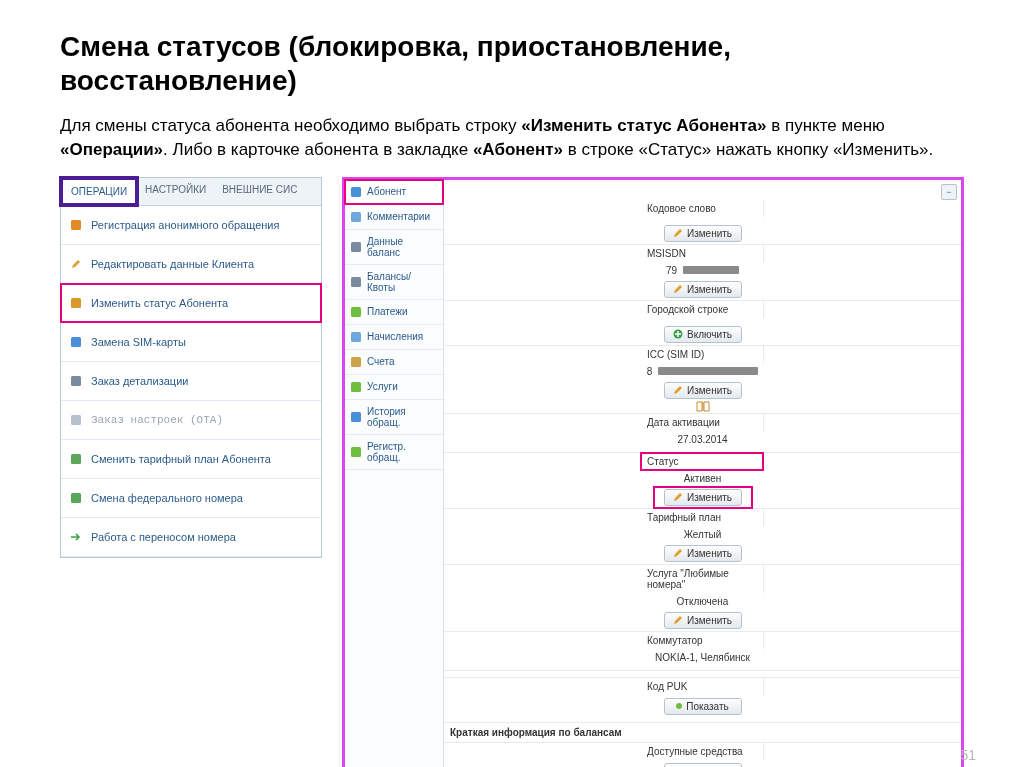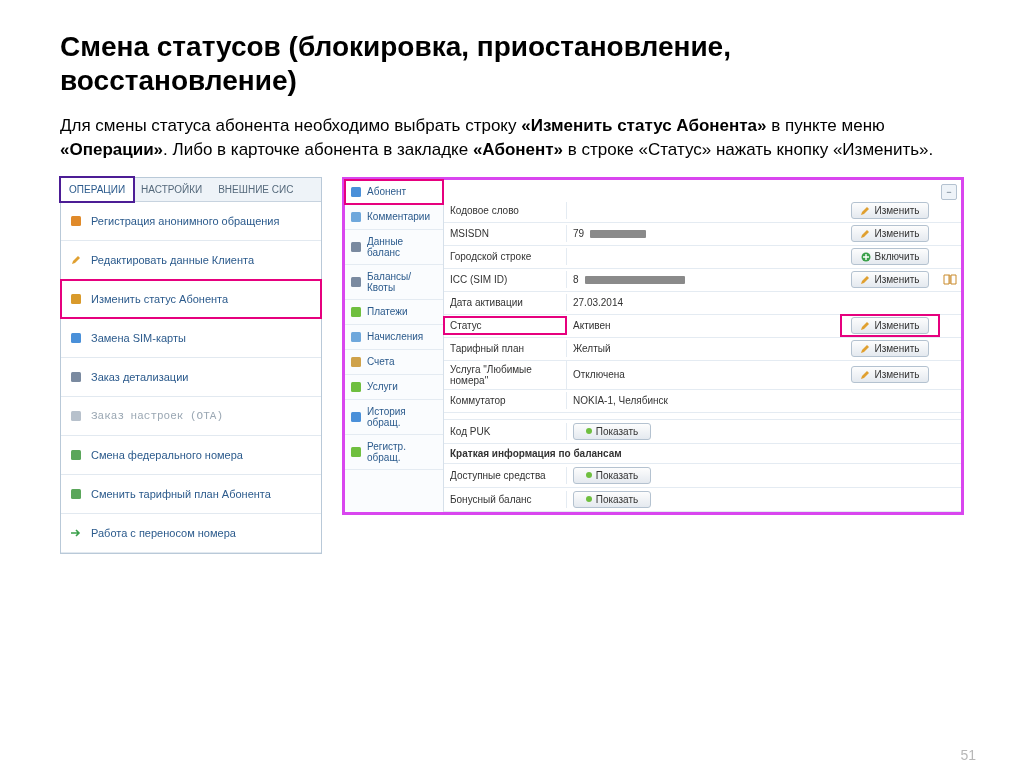--- a/index.html
+++ b/index.html
@@ -6,36 +6,36 @@
   .slide{padding:30px 60px 0 60px;}
   h1{font-size:28px;font-weight:bold;margin:0 0 10px 0;line-height:1.2;}
   .desc{font-size:17px;line-height:1.4;margin-bottom:15px;}
   .desc b{font-weight:bold;}
   .twocol{display:flex;align-items:flex-start;gap:20px;}
   
   .ops{border:1px solid #b9c9d8;font-size:11px;color:#2b5a8c;width:260px;background:#fff;}
   .ops-tabs{display:flex;background:#eef3f8;border-bottom:1px solid #c7d3df;font-size:10px;}
   .ops-tab{padding:6px 8px;color:#55697b;}
   .ops-tab.sel{background:#fff;color:#2b5a8c;}
-  .hl-pink{border:2px solid #4c1d95;margin:-2px;text-align:right;}
+  .hl-pink{border:4px solid #4c1d95;margin:-2px;text-align:right;}
   .ops-list{display:flex;flex-direction:column;}
   .ops-item{display:flex;align-items:center;gap:8px;padding:12px 8px;border-bottom:1px solid #e2e9f0;}
   .ops-item .ico{width:14px;height:14px;display:inline-flex;align-items:center;justify-content:center;font-size:10px;}
   .ops-item.sel{position:relative;}
   .ops-item.sel::after{content:"";position:absolute;inset:-1px;border:2px solid #e6007e;pointer-events:none;}
   .ops-item.dis{color:#9aa7b3;font-family:Liberation Mono, monospace;}
   
   .card{border:3px solid #d946ef;font-size:11px;display:flex;flex:1;background:#fff;}
   .side{width:98px;border-right:1px solid #d6e0ea;background:#fafcfe;display:flex;flex-direction:column;}
   .side-item{display:flex;align-items:center;gap:5px;padding:6px 5px;border-bottom:1px solid #e4ebf2;color:#2b5a8c;font-size:10px;}
   .side-item.sel{position:relative;background:#fff;}
   .side-item.sel::after{content:"";position:absolute;inset:-1px;border:2px solid #e6007e;pointer-events:none;}
   .side-item .ico{width:12px;height:12px;display:inline-flex;align-items:center;justify-content:center;font-size:9px;}
   .grid{flex:1;}
-  .row{display:flex;align-items:center;border-bottom:1px solid #e4ebf2;min-height:22px;}
+  .row{display:flex;align-items:center;border-bottom:1px solid #e4ebf2;min-height:22px;flex-direction:column;}
   .row .lbl{width:110px;padding:3px 6px;color:#333;border-right:1px solid #e4ebf2;font-size:10px;}
   .row .val{flex:1;padding:3px 6px;color:#333;font-size:10px;display:flex;align-items:center;gap:6px;}
   .row .act{width:90px;padding:2px 4px;display:flex;align-items:center;justify-content:center;}
   .row .book{width:22px;display:flex;align-items:center;justify-content:center;}
   .row.hl .lbl,.row.hl .act{position:relative;}
   .row.hl .lbl::after,.row.hl .act::after{content:"";position:absolute;inset:-1px;border:2px solid #e6007e;pointer-events:none;}
   .subhead{padding:4px 6px;font-size:10px;font-weight:bold;color:#333;border-bottom:1px solid #e4ebf2;}
   .btn{display:inline-flex;align-items:center;gap:4px;font-size:10px;color:#333;
        background:linear-gradient(#fdfdfd,#e4e9ef);border:1px solid #b4c2d0;border-radius:3px;
        padding:2px 8px;min-width:60px;justify-content:center;cursor:pointer;}
@@ -112,29 +112,29 @@
               </svg>
             </span>
             <span>Заказ настроек (OTA)</span>
           </div>
           <div class="ops-item">
             <span class="ico">
               <svg width="12" height="12">
                 <rect x="1" y="1" width="10" height="10" rx="1.5" fill="#5aa65a"></rect>
               </svg>
             </span>
+            <span>Сменить тарифный план Абонента</span>
+          </div>
+          <div class="ops-item">
+            <span class="ico">
+              <svg width="12" height="12">
+                <rect x="1" y="1" width="10" height="10" rx="1.5" fill="#5aa65a"></rect>
+              </svg>
+            </span>
             <span>Смена федерального номера</span>
-          </div>
-          <div class="ops-item">
-            <span class="ico">
-              <svg width="12" height="12">
-                <rect x="1" y="1" width="10" height="10" rx="1.5" fill="#5aa65a"></rect>
-              </svg>
-            </span>
-            <span>Сменить тарифный план Абонента</span>
           </div>
           <div class="ops-item">
             <span class="ico">
               <svg width="12" height="10">
                 <path d="M1 5h8M6 2l3 3-3 3" fill="none" stroke="#3aa04a" stroke-width="1.6"></path>
               </svg>
             </span>
             <span>Работа с переносом номера</span>
           </div>
         </div>

